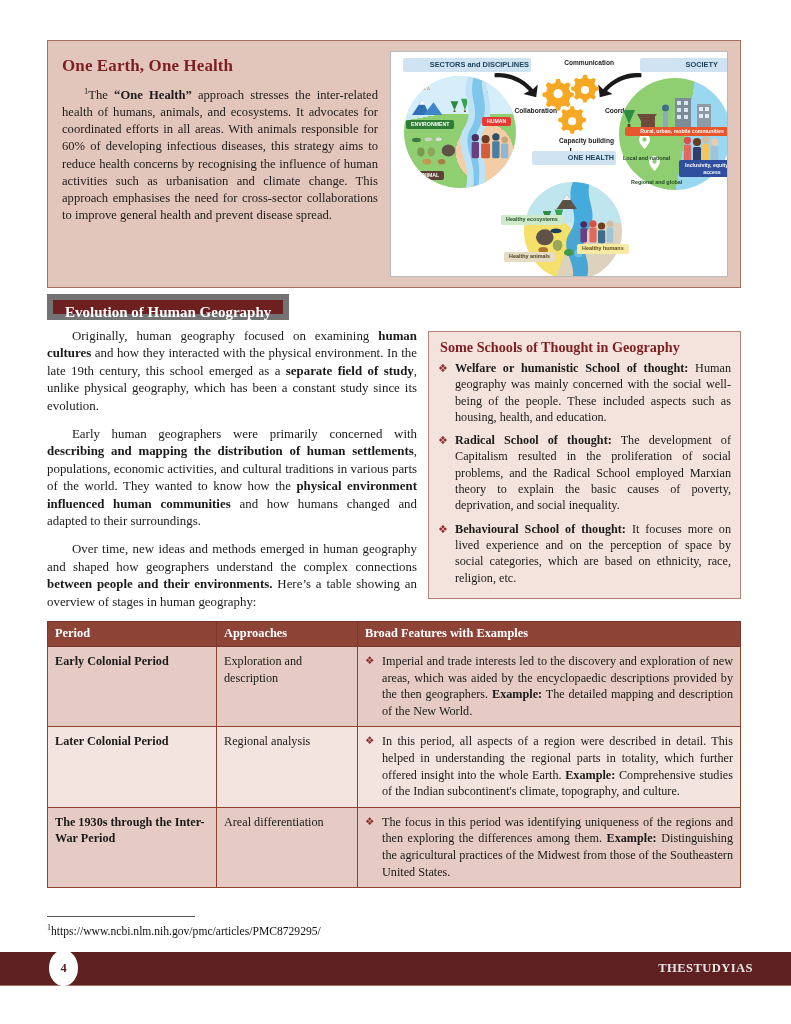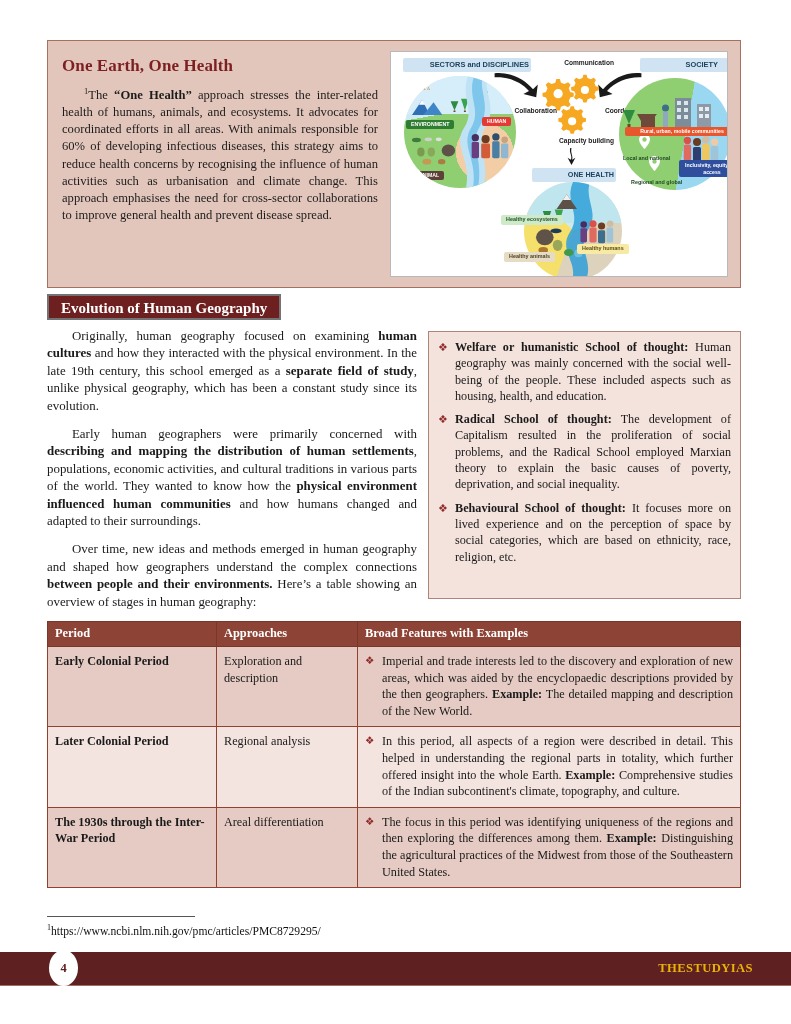--- a/index.html
+++ b/index.html
@@ -92,21 +92,21 @@
   
   .section-banner {
     position: absolute;
     left: 47px;
     top: 294px;
     background: #6e2020;
     color: #ffffff;
     font-weight: bold;
     font-size: 15px;
     padding: 4px 12px 5px 12px;
-    border: 2px solid #737373;
+    border: 6px solid #737373;
     box-sizing: border-box;
     height: 26px;
     line-height: 17px;
   }
 
   
   .bodycol {
     position: absolute;
     left: 47px;
     top: 328px;
@@ -229,21 +229,21 @@
     top: 952px;
     width: 791px;
     height: 33px;
     background: #5e2020;
     border-bottom: 1px solid #a0705f;
   }
   .footer-brand {
     position: absolute;
     right: 38px;
     top: 9px;
-    color: #eab308;
+    color: #e5e5e5;
     font-weight: bold;
     font-size: 12.6px;
     letter-spacing: .4px;
     text-align: right;
   }
   .page-num-oval {
     position: absolute;
     left: 49px;
     top: 950px;
     width: 29px;
@@ -351,21 +351,21 @@
             <circle cx="68.2" cy="25.3" r="5.7" fill="#fff"></circle>
             <path d="M48,48 l4.5,0 1.3,4.4 4.4,1.8 4.4,-2.2 3.1,3.1 -2.2,4.4 1.8,4.4 4.4,1.3 0,4.5 -4.4,1.3 -1.8,4.4 2.2,4.4 -3.1,3.1 -4.4,-2.2 -4.4,1.8 -1.3,4.4 -4.5,0 -1.3,-4.4 -4.4,-1.8 -4.4,2.2 -3.1,-3.1 2.2,-4.4 -1.8,-4.4 -4.4,-1.3 0,-4.5 4.4,-1.3 1.8,-4.4 -2.2,-4.4 3.1,-3.1 4.4,2.2 4.4,-1.8 Z"></path>
             <circle cx="50.2" cy="69.3" r="5.7" fill="#fff"></circle>
           </g>
         </svg>
 
         <svg viewBox="0 0 20 26" style="position:absolute;left:174px;top:96px;width:13px;height:17px;">
           <path d="M8,0 C6,8 12,12 9,18 L4,15 L10,26 L16,15 L11,18 C13,12 8,8 10,0 Z" fill="#1a1a1a"></path>
         </svg>
 
-        <div class="dlabel chip" style="left:141px; top:116px; width:80px; background:#cfe3f3; color:#20445e; font-size:7.2px; padding:3px 2px;">ONE HEALTH</div>
+        <div class="dlabel chip" style="left:141px; top:99px; width:80px; background:#cfe3f3; color:#20445e; font-size:7.2px; padding:3px 2px;">ONE HEALTH</div>
 
         <div class="circ" style="left:133px; top:130px; width:98px; height:98px;
              background: conic-gradient(from 200deg, #f5e06b 0 32%, #cfe9ef 32% 62%, #ddd2bb 62% 100%);">
           <div style="position:absolute;left:0;top:0;width:100%;height:42%;background:#bfe6ef;"></div>
           <svg viewBox="0 0 98 98" style="position:absolute;left:0;top:0;width:98px;height:98px;">
             <path d="M49,0 C40,20 58,32 46,50 C34,68 54,80 48,98 L62,98 C70,78 52,66 64,48 C76,30 60,18 66,0 Z" fill="#2f9fd8" opacity=".85"></path>
           </svg>
 
           <svg viewBox="0 0 60 30" style="position:absolute;left:28px;top:10px;width:34px;height:17px;">
             <polygon points="8,30 26,4 44,30" fill="#5d5147"></polygon>
@@ -461,20 +461,21 @@
 
   <div class="section-banner">Evolution of Human Geography</div>
 
   <div class="bodycol">
     <p id="bp0"><span>Originally, human geography focused on examining </span><b>human cultures</b><span> and how they interacted with the physical environment. In the late 19th century, this school emerged as a </span><b>separate field of study</b><span>, unlike physical geography, which has been a constant study since its evolution.</span></p>
     <p id="bp1"><span>Early human geographers were primarily concerned with </span><b>describing and mapping the distribution of human settlements</b><span>, populations, economic activities, and cultural traditions in various parts of the world. They wanted to know how the </span><b>physical environment influenced human communities</b><span> and how humans changed and adapted to their surroundings.</span></p>
     <p id="bp2"><span>Over time, new ideas and methods emerged in human geography and shaped how geographers understand the complex connections </span><b>between people and their environments.</b><span> Here’s a table showing an overview of stages in human geography:</span></p>
   </div>
 
   <div class="schools-box">
+    <div class="schools-title">Some Schools of Thought in Geography</div>
     <div class="schools-list" id="schools-list">
         <div class="school-item">
           <span class="school-bullet">❖</span>
           <span class="school-text"><b>Welfare or humanistic School of thought:</b><span> Human geography was mainly concerned with the social well-being of the people. These included aspects such as housing, health, and education.</span></span>
         </div>
         <div class="school-item">
           <span class="school-bullet">❖</span>
           <span class="school-text"><b>Radical School of thought:</b><span> The development of Capitalism resulted in the proliferation of social problems, and the Radical School employed Marxian theory to explain the basic causes of poverty, deprivation, and social inequality.</span></span>
         </div>
         <div class="school-item">

